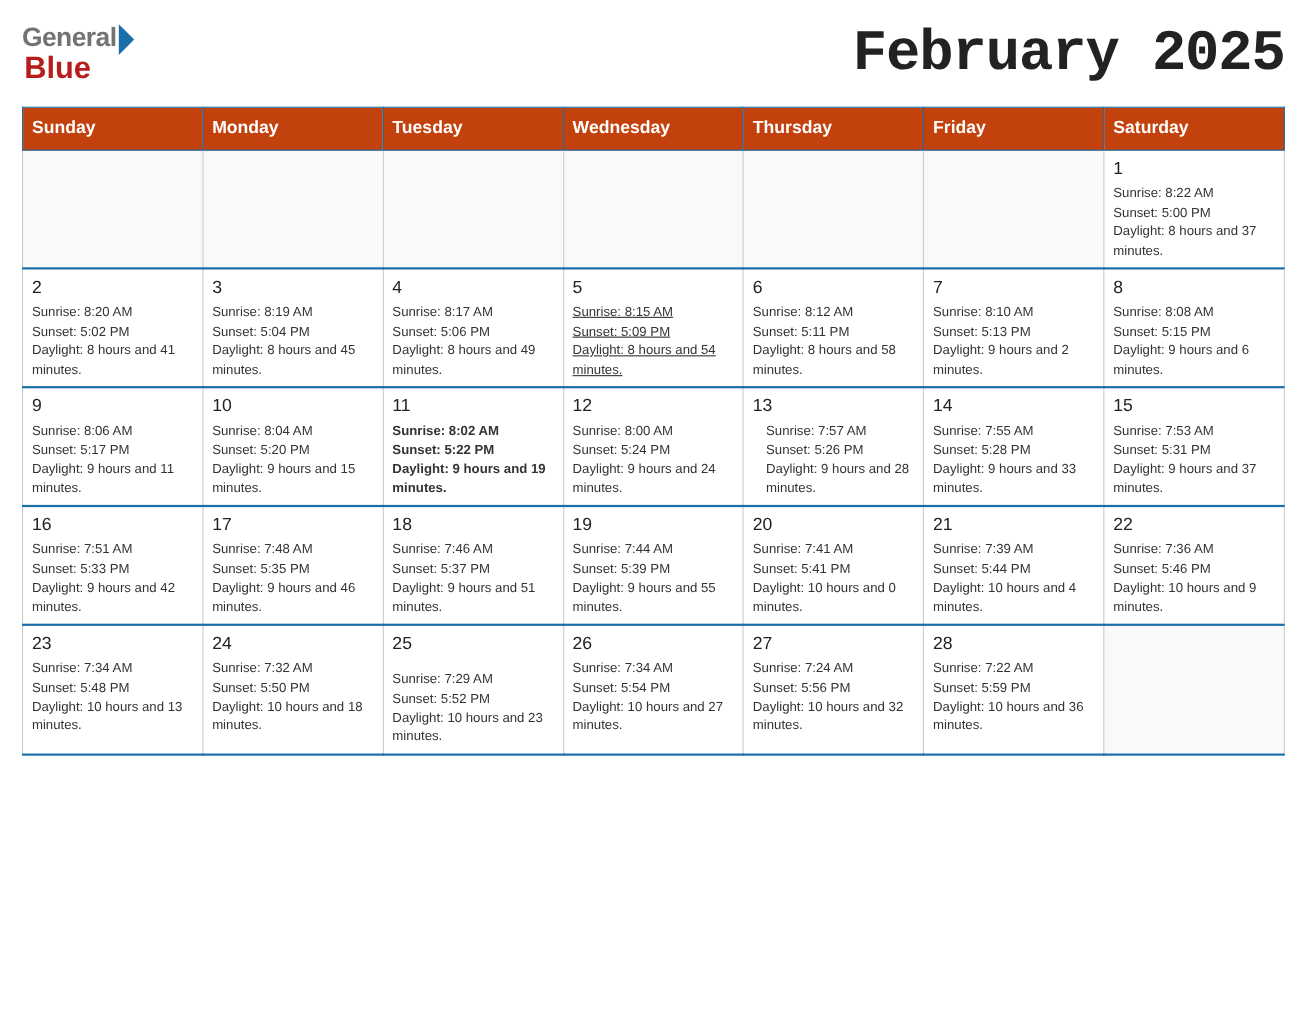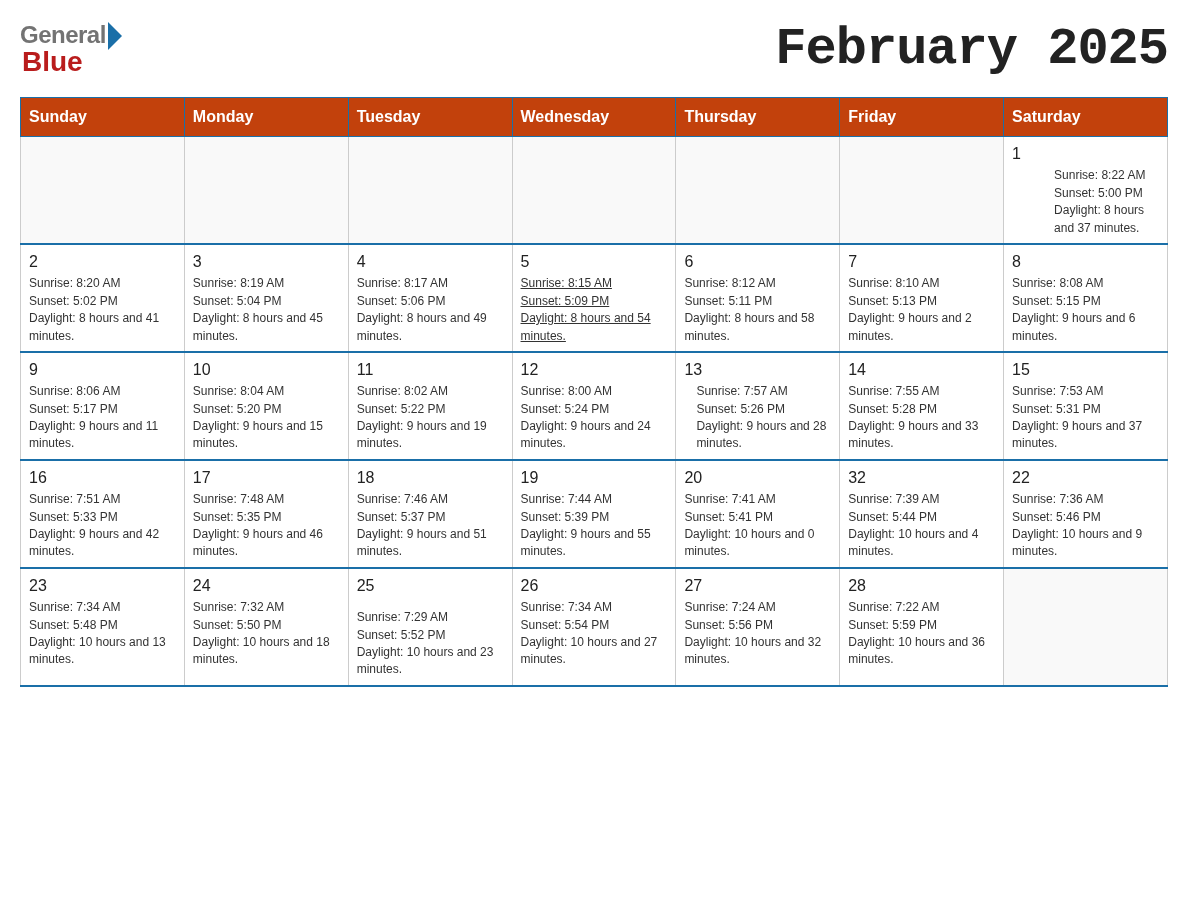--- a/index.html
+++ b/index.html
@@ -138,21 +138,21 @@
   <tbody id="calendar-body">
   <tr>
         <td class="empty"></td>
         <td class="empty"></td>
         <td class="empty"></td>
         <td class="empty"></td>
         <td class="empty"></td>
         <td class="empty"></td>
         <td>
           <span class="day-number">1</span>
-          <div class="day-info" style="white-space: pre-line; margin-left: 42px;">Sunrise: 8:22 AM
+          <div class="day-info" style="white-space: pre-line;">Sunrise: 8:22 AM
 Sunset: 5:00 PM
 Daylight: 8 hours and 37 minutes.</div>
         </td>
       </tr>
       <tr>
         <td>
           <span class="day-number">2</span>
           <div class="day-info" style="white-space: pre-line;">Sunrise: 8:20 AM
 Sunset: 5:02 PM
 Daylight: 8 hours and 41 minutes.</div>
@@ -202,21 +202,21 @@
 Daylight: 9 hours and 11 minutes.</div>
         </td>
         <td>
           <span class="day-number">10</span>
           <div class="day-info" style="white-space: pre-line;">Sunrise: 8:04 AM
 Sunset: 5:20 PM
 Daylight: 9 hours and 15 minutes.</div>
         </td>
         <td>
           <span class="day-number">11</span>
-          <div class="day-info" style="white-space: pre-line;">Sunrise: 8:02 AM
+          <div class="day-info" style="white-space: pre-line; font-weight: bold;">Sunrise: 8:02 AM
 Sunset: 5:22 PM
 Daylight: 9 hours and 19 minutes.</div>
         </td>
         <td>
           <span class="day-number">12</span>
           <div class="day-info" style="white-space: pre-line;">Sunrise: 8:00 AM
 Sunset: 5:24 PM
 Daylight: 9 hours and 24 minutes.</div>
         </td>
         <td>
@@ -263,21 +263,21 @@
 Sunset: 5:39 PM
 Daylight: 9 hours and 55 minutes.</div>
         </td>
         <td>
           <span class="day-number">20</span>
           <div class="day-info" style="white-space: pre-line;">Sunrise: 7:41 AM
 Sunset: 5:41 PM
 Daylight: 10 hours and 0 minutes.</div>
         </td>
         <td>
-          <span class="day-number">32</span>
+          <span class="day-number">21</span>
           <div class="day-info" style="white-space: pre-line;">Sunrise: 7:39 AM
 Sunset: 5:44 PM
 Daylight: 10 hours and 4 minutes.</div>
         </td>
         <td>
           <span class="day-number">22</span>
           <div class="day-info" style="white-space: pre-line;">Sunrise: 7:36 AM
 Sunset: 5:46 PM
 Daylight: 10 hours and 9 minutes.</div>
         </td>

